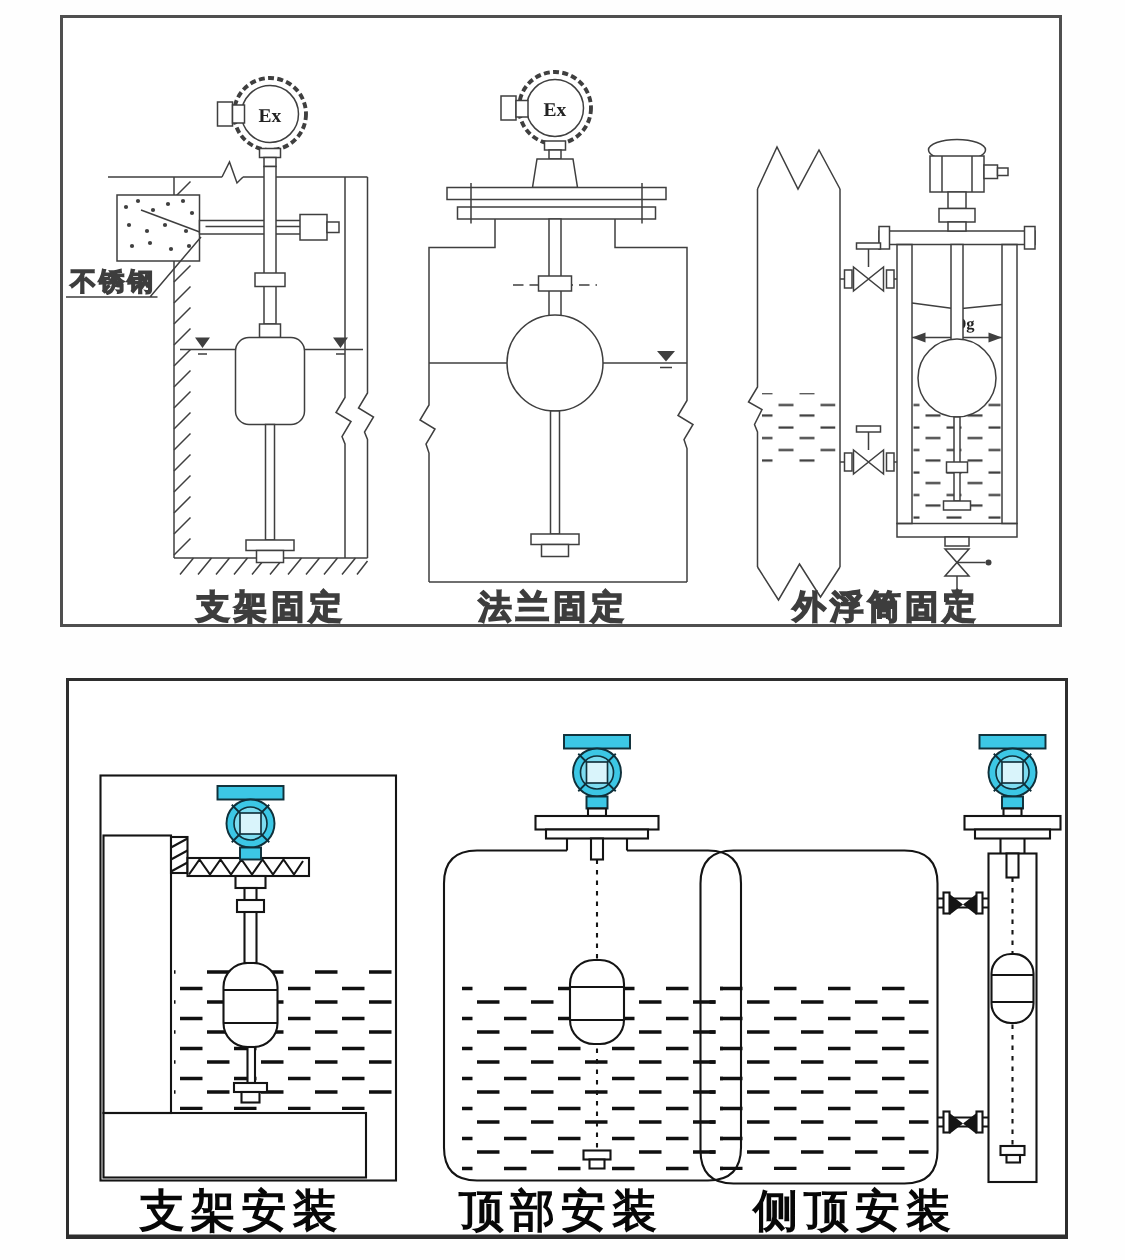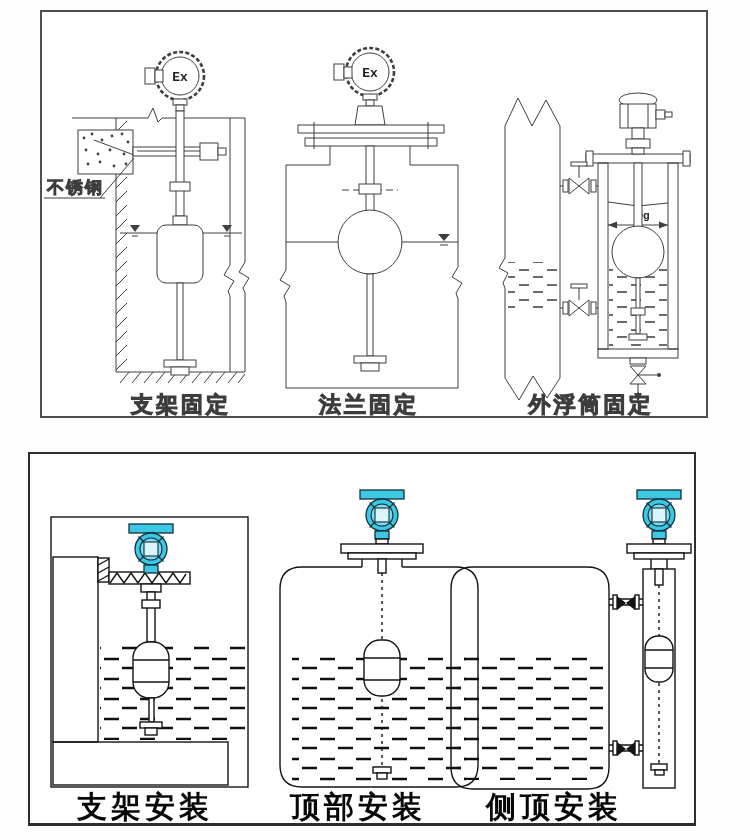--- a/index.html
+++ b/index.html
@@ -1,20 +1,20 @@
 <!DOCTYPE html>
 <html style="--line-top: #3f3f3f; --line-bottom: #141414; --transmitter-fill: #3cc7e5; --transmitter-mid: #7edcf0; --transmitter-light: #d9f4fb; --border-top: #4f4f4f; --border-bottom: #2e2e2e;"><head>
 <meta charset="utf-8">
 <style>
   html,body{margin:0;padding:0;background:#ffffff;}
   .stage{position:relative;width:750px;height:840px;background:#fefefe;overflow:hidden;
-         font-family:Liberation Mono, monospace;}
+         font-family:Liberation Serif, serif;}
   .panel{position:absolute;background:#ffffff;}
   .panel.top{left:40px;top:10px;width:664px;height:404px;border:2px solid var(--border-top,#4f4f4f);}
-  .panel.bottom{left:28px;top:452px;width:664px;height:369px;border:2px solid var(--border-bottom,#2e2e2e);border-bottom-width:3px;}
+  .panel.bottom{left:44px;top:452px;width:664px;height:369px;border:2px solid var(--border-bottom,#2e2e2e);border-bottom-width:3px;}
   svg{display:block;width:100%;height:100%;}
 
   .ln  {stroke:var(--line-top,#3f3f3f);fill:none;stroke-width:1;}
   .lnf {stroke:var(--line-top,#3f3f3f);fill:#ffffff;stroke-width:1;}
   .fill{fill:var(--line-top,#3f3f3f);stroke:none;}
   .scallop{stroke:var(--line-top,#3f3f3f);fill:#ffffff;stroke-width:2.6;stroke-dasharray:4 2.2;}
 
   .lnb {stroke:var(--line-bottom,#141414);fill:none;stroke-width:1.4;}
   .lnbf{stroke:var(--line-bottom,#141414);fill:#ffffff;stroke-width:1.4;}
   .fillb{fill:var(--line-bottom,#141414);stroke:none;}

